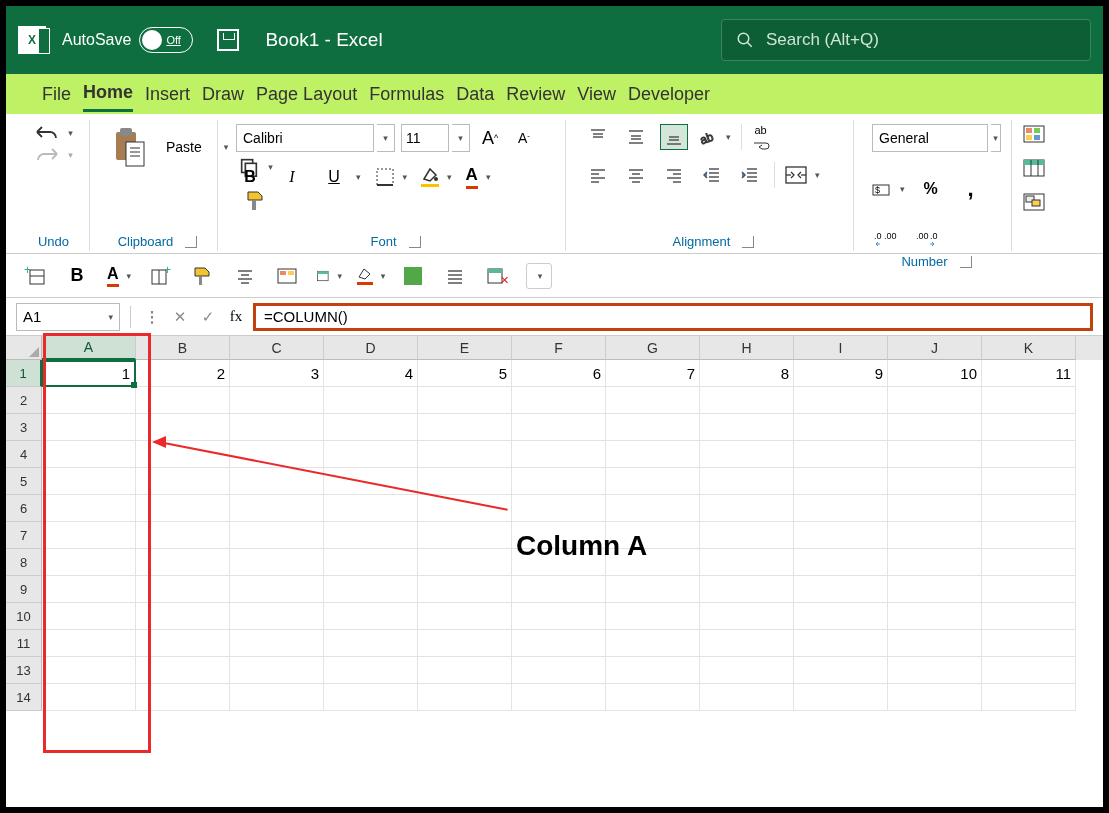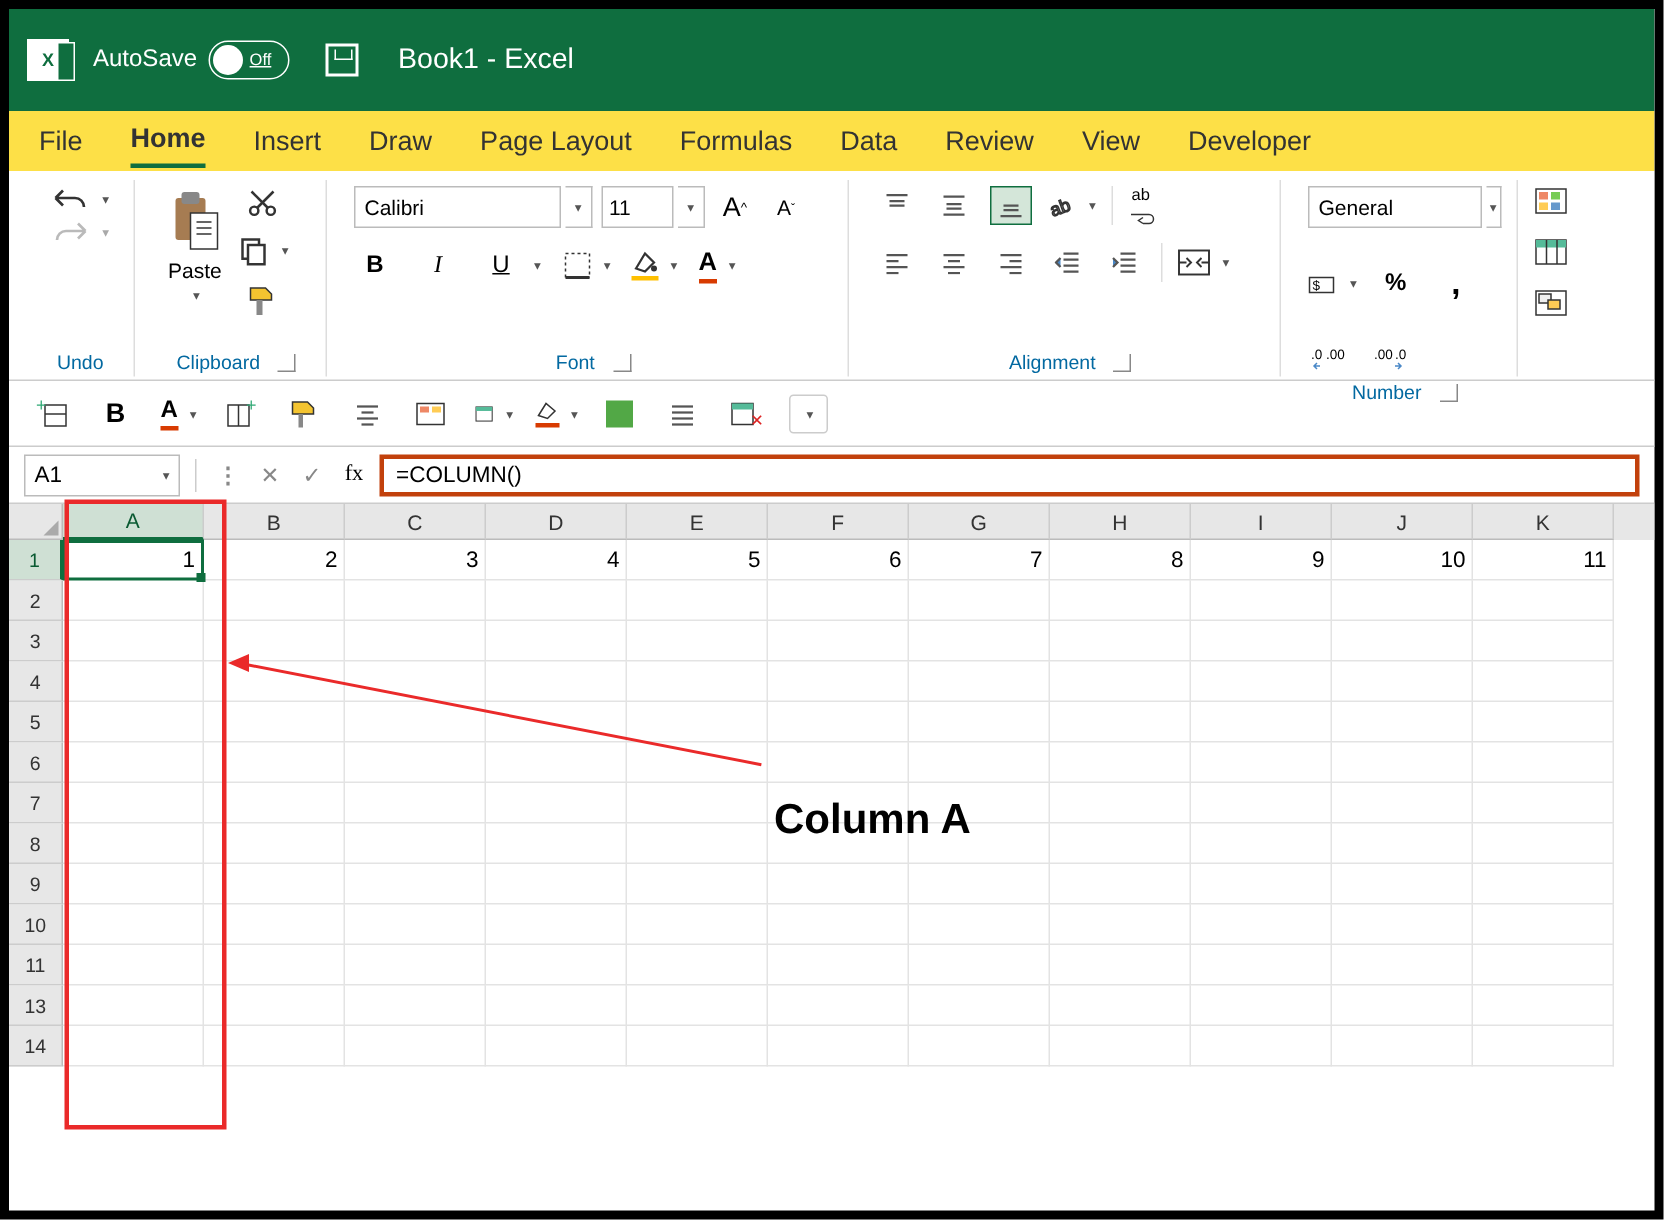--- a/index.html
+++ b/index.html
@@ -15,33 +15,33 @@
 .as-knob { width: 20px; height: 20px; border-radius: 50%; background: #fff; }
 .as-text { font-size: 11px; margin-left: 4px; }
 .save-icon { width: 22px; height: 22px; border: 2px solid #fff; position: relative; margin-left: 8px; }
 .save-icon::after { content: ""; position: absolute; top: 2px; left: 4px; width: 10px; height: 6px; border: 1.5px solid #fff; border-top: none; }
 .doc-title { font-size: 19px; margin-left: 10px; }
 .search-wrap { margin-left: auto; width: 370px; }
 .search-box { background: #0d5d35; border: 1px solid #3a8560; border-radius: 4px; height: 42px; display: flex; align-items: center; padding: 0 14px; gap: 12px; color: #cfe5d8; font-size: 17px; }
 .search-icon { width: 18px; height: 18px; }
 
 
-.tabs { height: 40px; display: flex; align-items: center; padding: 0 20px; gap: 32px; background: #fde047; border-bottom: 0; }
+.tabs { height: 40px; display: flex; align-items: center; padding: 0 36px; gap: 12px; background: #bef264; border-bottom: 0; }
 .tab { font-size: 18px; color: #333; cursor: pointer; padding: 6px 0; }
 .tab.active { font-weight: 600; border-bottom: 3px solid #0f6e3f; }
 
 
 .ribbon { background: #fff; border-bottom: 1px solid #ccc; padding: 6px 12px 2px; display: flex; gap: 8px; height: 140px; }
 .group { border-right: 1px solid #ddd; padding: 0 10px; display: flex; flex-direction: column; }
 .group:last-child { border-right: none; }
 .group-body { flex: 1; display: flex; align-items: flex-start; gap: 6px; padding-top: 4px; }
 .group-label { text-align: left; font-size: 13px; color: #0369a1; padding: 2px 0; display: flex; justify-content: center; align-items: center; gap: 12px; }
 .launcher { width: 12px; height: 12px; border: 1px solid #888; border-left: none; border-top: none; position: relative; }
 .vstack { display: flex; flex-direction: column; gap: 4px; align-items: center; }
-.btn-lg { display: flex; flex-direction: column; align-items: center; font-size: 14px; gap: 4px; padding: 2px 4px; }
+.btn-lg { display: flex; flex-direction: row; align-items: center; font-size: 14px; gap: 20px; padding: 2px 4px; }
 .drop-caret { font-size: 9px; color: #555; margin-left: 2px; }
 .row { display: flex; gap: 6px; align-items: center; }
 .font-input { width: 138px; height: 28px; border: 1px solid #bbb; padding: 0 6px; font-size: 14px; }
 .size-input { width: 48px; height: 28px; border: 1px solid #bbb; padding: 0 4px; font-size: 14px; }
 .fmt-btn { width: 28px; height: 26px; display: inline-flex; align-items: center; justify-content: center; font-size: 16px; border: none; background: transparent; }
 .toolbar2 { background: #fff; height: 44px; border-bottom: 1px solid #ccc; display: flex; align-items: center; padding: 0 16px; gap: 16px; }
 .mini-btn { width: 26px; height: 26px; display: inline-flex; align-items: center; justify-content: center; position: relative; }
 .underline-red { border-bottom: 3px solid #d83b01; padding-bottom: 1px; }
 .underline-yellow { border-bottom: 3px solid #ffc000; padding-bottom: 1px; }
 .green-box { width: 18px; height: 18px; background: #52a846; }
@@ -85,20 +85,29 @@
     <div class="xl-logo">X</div>
     <div class="autosave">
       <span>AutoSave</span>
       <div class="as-toggle">
           <div class="as-knob"></div>
           <span class="as-text">Off</span>
         </div>
     </div>
     <div class="save-icon"></div>
     <div class="doc-title">Book1  -  Excel</div>
+    <div class="search-wrap">
+      <div class="search-box">
+        <svg class="search-icon" viewBox="0 0 24 24" fill="none" stroke="#cfe5d8" stroke-width="2">
+            <circle cx="10" cy="10" r="7"></circle>
+            <line x1="21" y1="21" x2="15" y2="15"></line>
+          </svg>
+        <span>Search (Alt+Q)</span>
+      </div>
+    </div>
   </div>
 
   <div class="tabs">
     <div class="tab">File</div>
     <div class="tab active">Home</div>
     <div class="tab">Insert</div>
     <div class="tab">Draw</div>
     <div class="tab">Page Layout</div>
     <div class="tab">Formulas</div>
     <div class="tab">Data</div>

